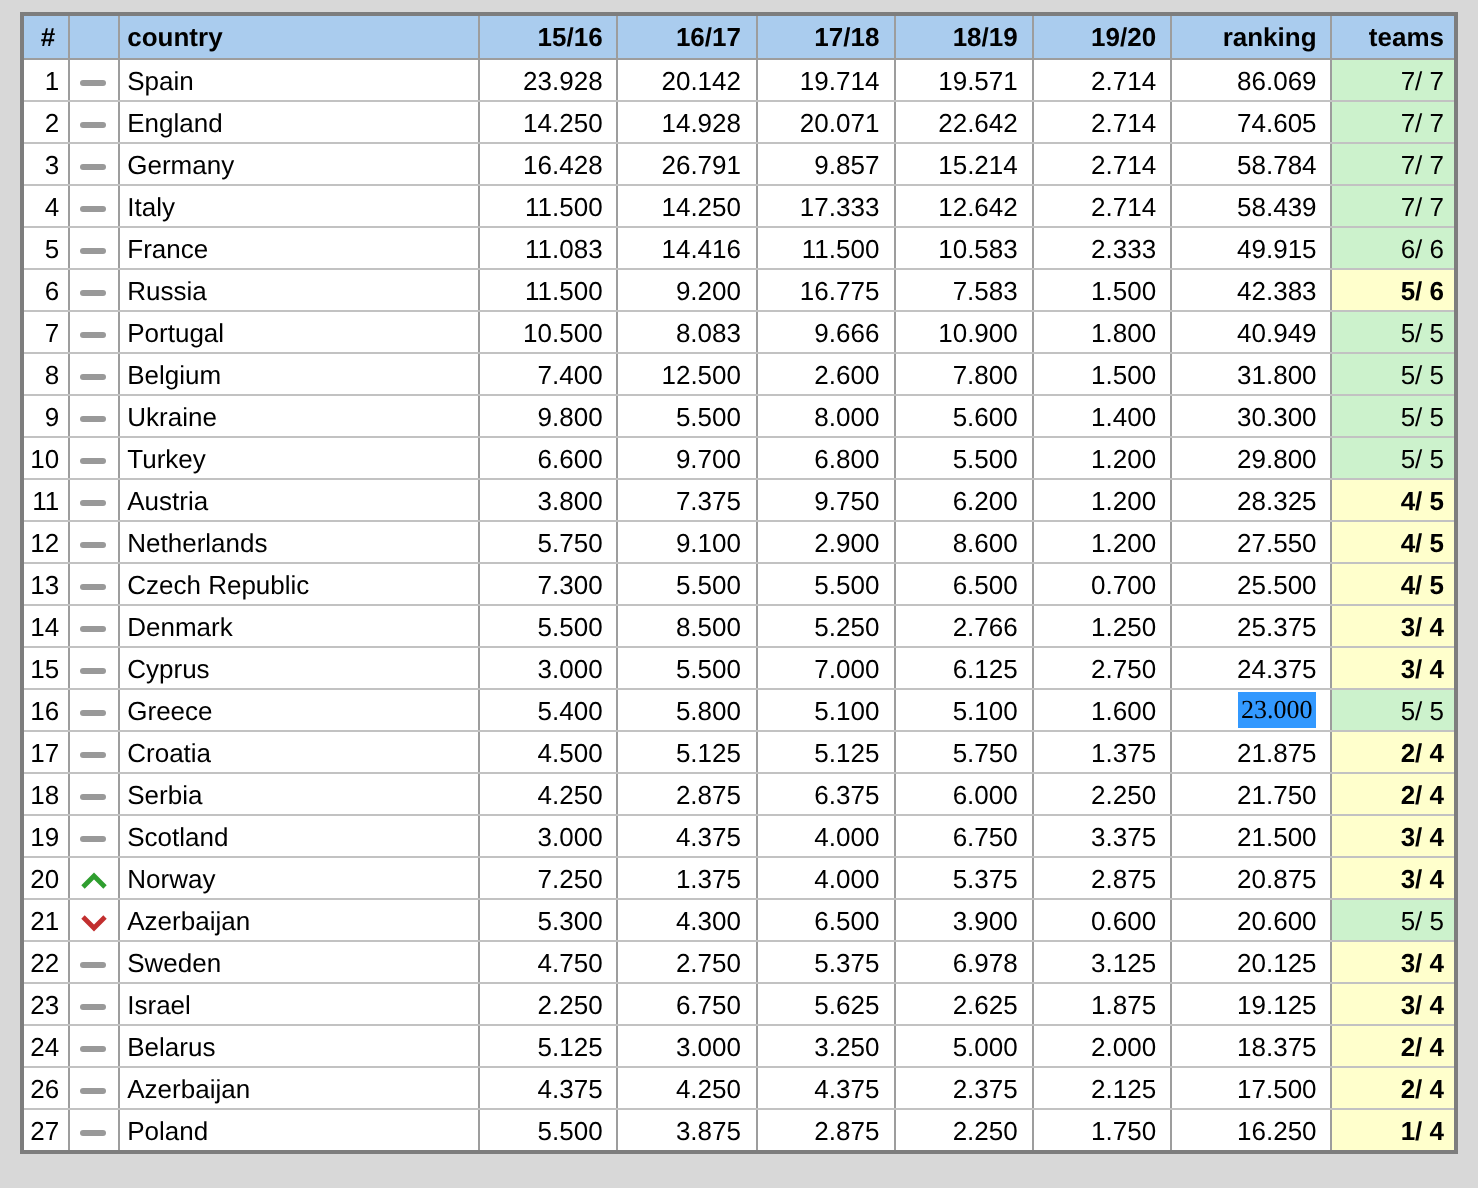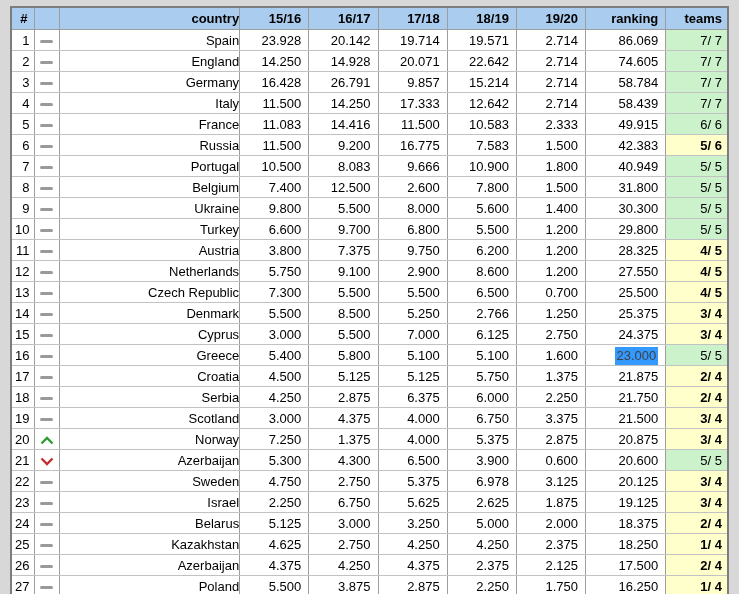--- a/index.html
+++ b/index.html
@@ -30,31 +30,31 @@
     border-bottom:1px solid var(--b-horz);
     height:20px;padding:0;white-space:nowrap;overflow:hidden;
     font-weight:normal;
   }
   thead th{
     background:var(--header-bg);
     font-weight:bold;height:21px;
     border-bottom:1px solid var(--b-vert);
   }
   .ar{text-align:right;padding-right:7px;}
-  .al{text-align:right;padding-left:4px;}
+  .al{text-align:left;padding-left:4px;}
   .ac{text-align:center;}
   td.rank{ text-align:right;padding-right:4px;}
   th.rank{ text-align:right;padding-right:6px;}
   td.teams{text-align:right;padding-right:5px;}
   th.teams{text-align:right;padding-right:5px;}
   td.green{background:var(--green);padding-left:20px;}
   td.yellow{background:var(--yellow);font-weight:bold;}
   .dash{display:inline-block;width:13px;height:3px;background:#999999;border-radius:1.5px;vertical-align:middle;}
   .tr-ic{vertical-align:middle;}
-  .sel{background:var(--sel);color:#404040;padding:1px 2px 2px 2px;}
+  .sel{background:var(--sel);color:#000000;padding:1px 2px 2px 2px;font-family:Liberation Serif, serif;}
 </style>
 </head>
 <body>
 
 <table>
   <colgroup>
     <col class="c-rank">
       <col class="c-trend">
       <col class="c-country">
     <col class="c-season">
@@ -366,32 +366,20 @@
         <td class="al">Belarus</td>
         <td class="ar">5.125</td>
         <td class="ar">3.000</td>
         <td class="ar">3.250</td>
         <td class="ar">5.000</td>
         <td class="ar">2.000</td>
         <td class="ar">18.375</td>
         <td class="teams yellow">2/ 4</td>
       </tr>
       <tr>
-        <td class="rank">25</td>
-        <td class="ac"><span class="dash"></span></td>
-        <td class="al">Kazakhstan</td>
-        <td class="ar">4.625</td>
-        <td class="ar">2.750</td>
-        <td class="ar">4.250</td>
-        <td class="ar">4.250</td>
-        <td class="ar">2.375</td>
-        <td class="ar">18.250</td>
-        <td class="teams yellow">1/ 4</td>
-      </tr>
-      <tr>
         <td class="rank">26</td>
         <td class="ac"><span class="dash"></span></td>
         <td class="al">Azerbaijan</td>
         <td class="ar">4.375</td>
         <td class="ar">4.250</td>
         <td class="ar">4.375</td>
         <td class="ar">2.375</td>
         <td class="ar">2.125</td>
         <td class="ar">17.500</td>
         <td class="teams yellow">2/ 4</td>

